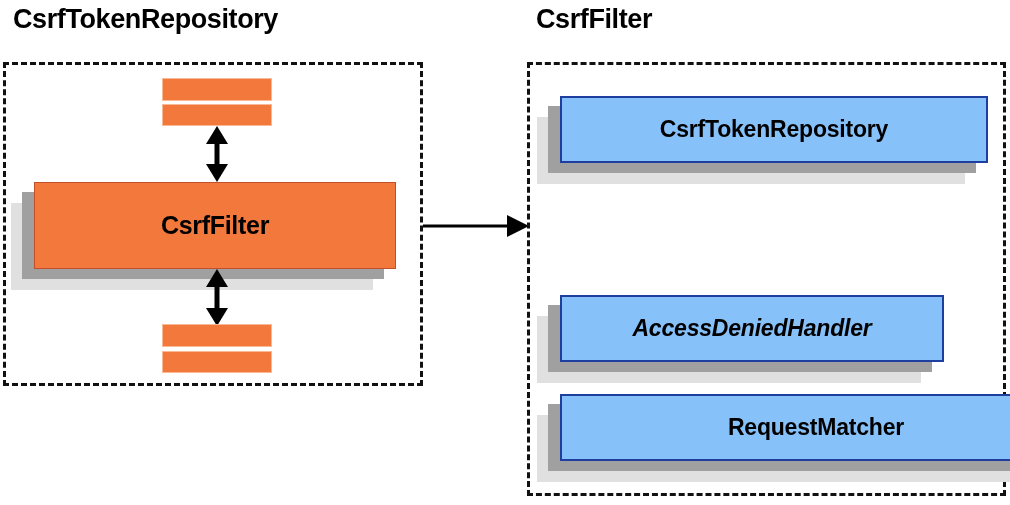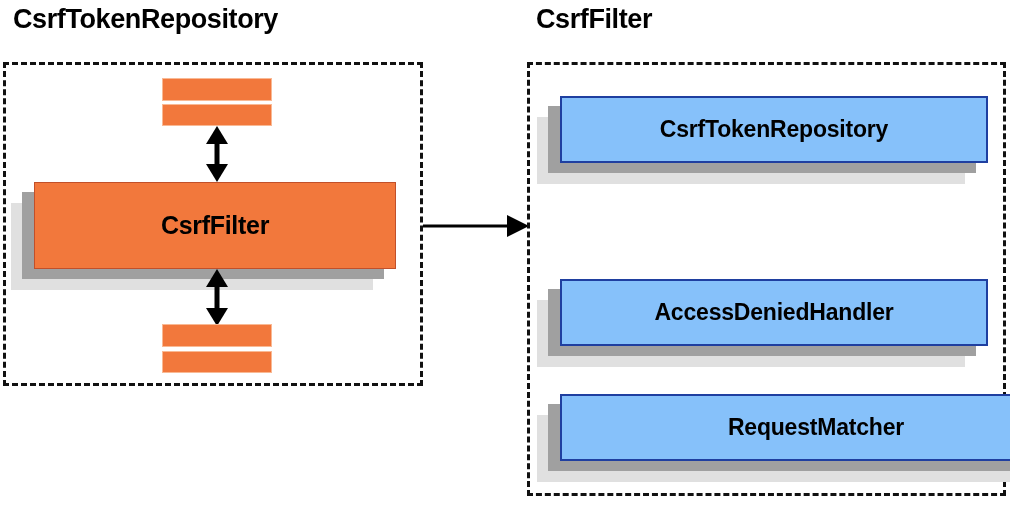--- a/index.html
+++ b/index.html
@@ -144,21 +144,21 @@
 
   <div class="dashed-box" id="panel-right"></div>
 
   <div class="card blue" style="left:560px; top:96px; width:428px; height:67px;">
     <div class="shadow-far"></div>
     <div class="shadow-near"></div>
     <div class="face">CsrfTokenRepository</div>
   </div>
 
 
-  <div class="card blue" style="left:560px; top:279px; width:428px; height:67px;">
+  <div class="card blue" style="left:560px; top:295px; width:384px; height:67px;font-style:italic;">
     <div class="shadow-far"></div>
     <div class="shadow-near"></div>
     <div class="face">AccessDeniedHandler</div>
   </div>
 
   <div class="card blue" style="left:560px; top:394px; width:512px; height:67px;">
     <div class="shadow-far"></div>
     <div class="shadow-near"></div>
     <div class="face">RequestMatcher</div>
   </div>

